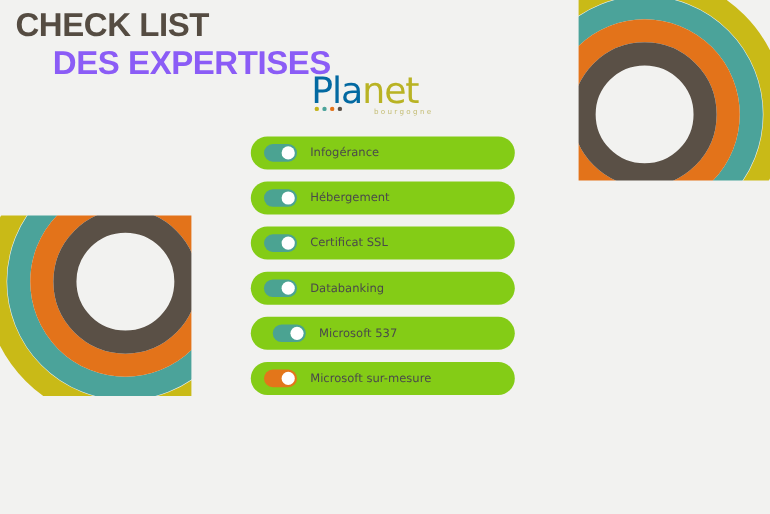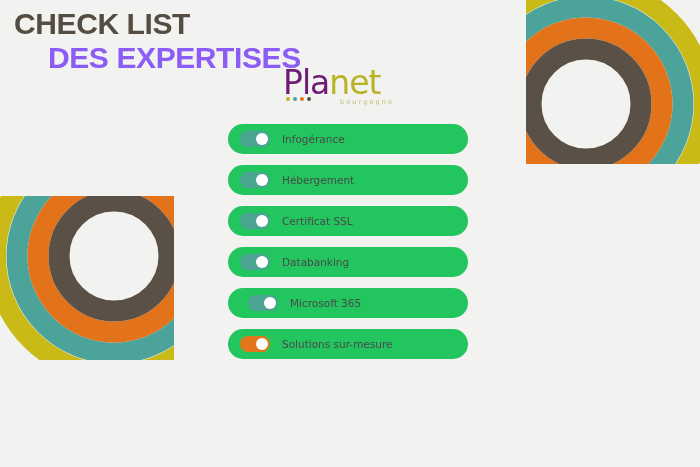--- a/index.html
+++ b/index.html
@@ -76,21 +76,21 @@
   .logo-word {
     position: absolute;
     top: 0;
     left: 0;
     font-size: 33px;
     letter-spacing: -1px;
     line-height: 1;
     font-family: "DejaVu Sans", sans-serif;
   }
   .logo-pla {
-    color: #701a75;
+    color: #0369a1;
     font-weight: normal;
   }
   .logo-net {
     color: #b9b324;
     font-weight: normal;
     margin-top: 40px;
   }
   .logo-dots {
     position: absolute;
     left: 3px;
@@ -117,21 +117,21 @@
   
   #checklist {
     position: absolute;
     left: 228px;
     top: 124px;
     width: 240px;
   }
   .row {
     position: relative;
     height: 30px;
-    background: #22c55e;
+    background: #84cc16;
     border-radius: 16px;
     display: flex;
     align-items: center;
     margin-bottom: 11px;
     box-shadow: 0 0 0 0 rgba(0,0,0,0);
   }
   .row.tight {
     margin-bottom: 10px;
   }
   .toggle {
@@ -235,26 +235,26 @@
       <span class="toggle" style="background:#4ba392">
         <span class="knob"></span>
       </span>
       <span class="row-label">Databanking</span>
     </div>
 
     <div class="row">
       <span class="toggle indent" style="background:#4ba392">
         <span class="knob"></span>
       </span>
-      <span class="row-label">Microsoft 365</span>
+      <span class="row-label">Microsoft 537</span>
     </div>
 
     <div class="row tight">
       <span class="toggle" style="background:#e3761a">
         <span class="knob"></span>
       </span>
-      <span class="row-label">Solutions sur-mesure</span>
+      <span class="row-label">Microsoft sur-mesure</span>
     </div>
 
 
   </div>
 
 </div>
 
 </body></html>

